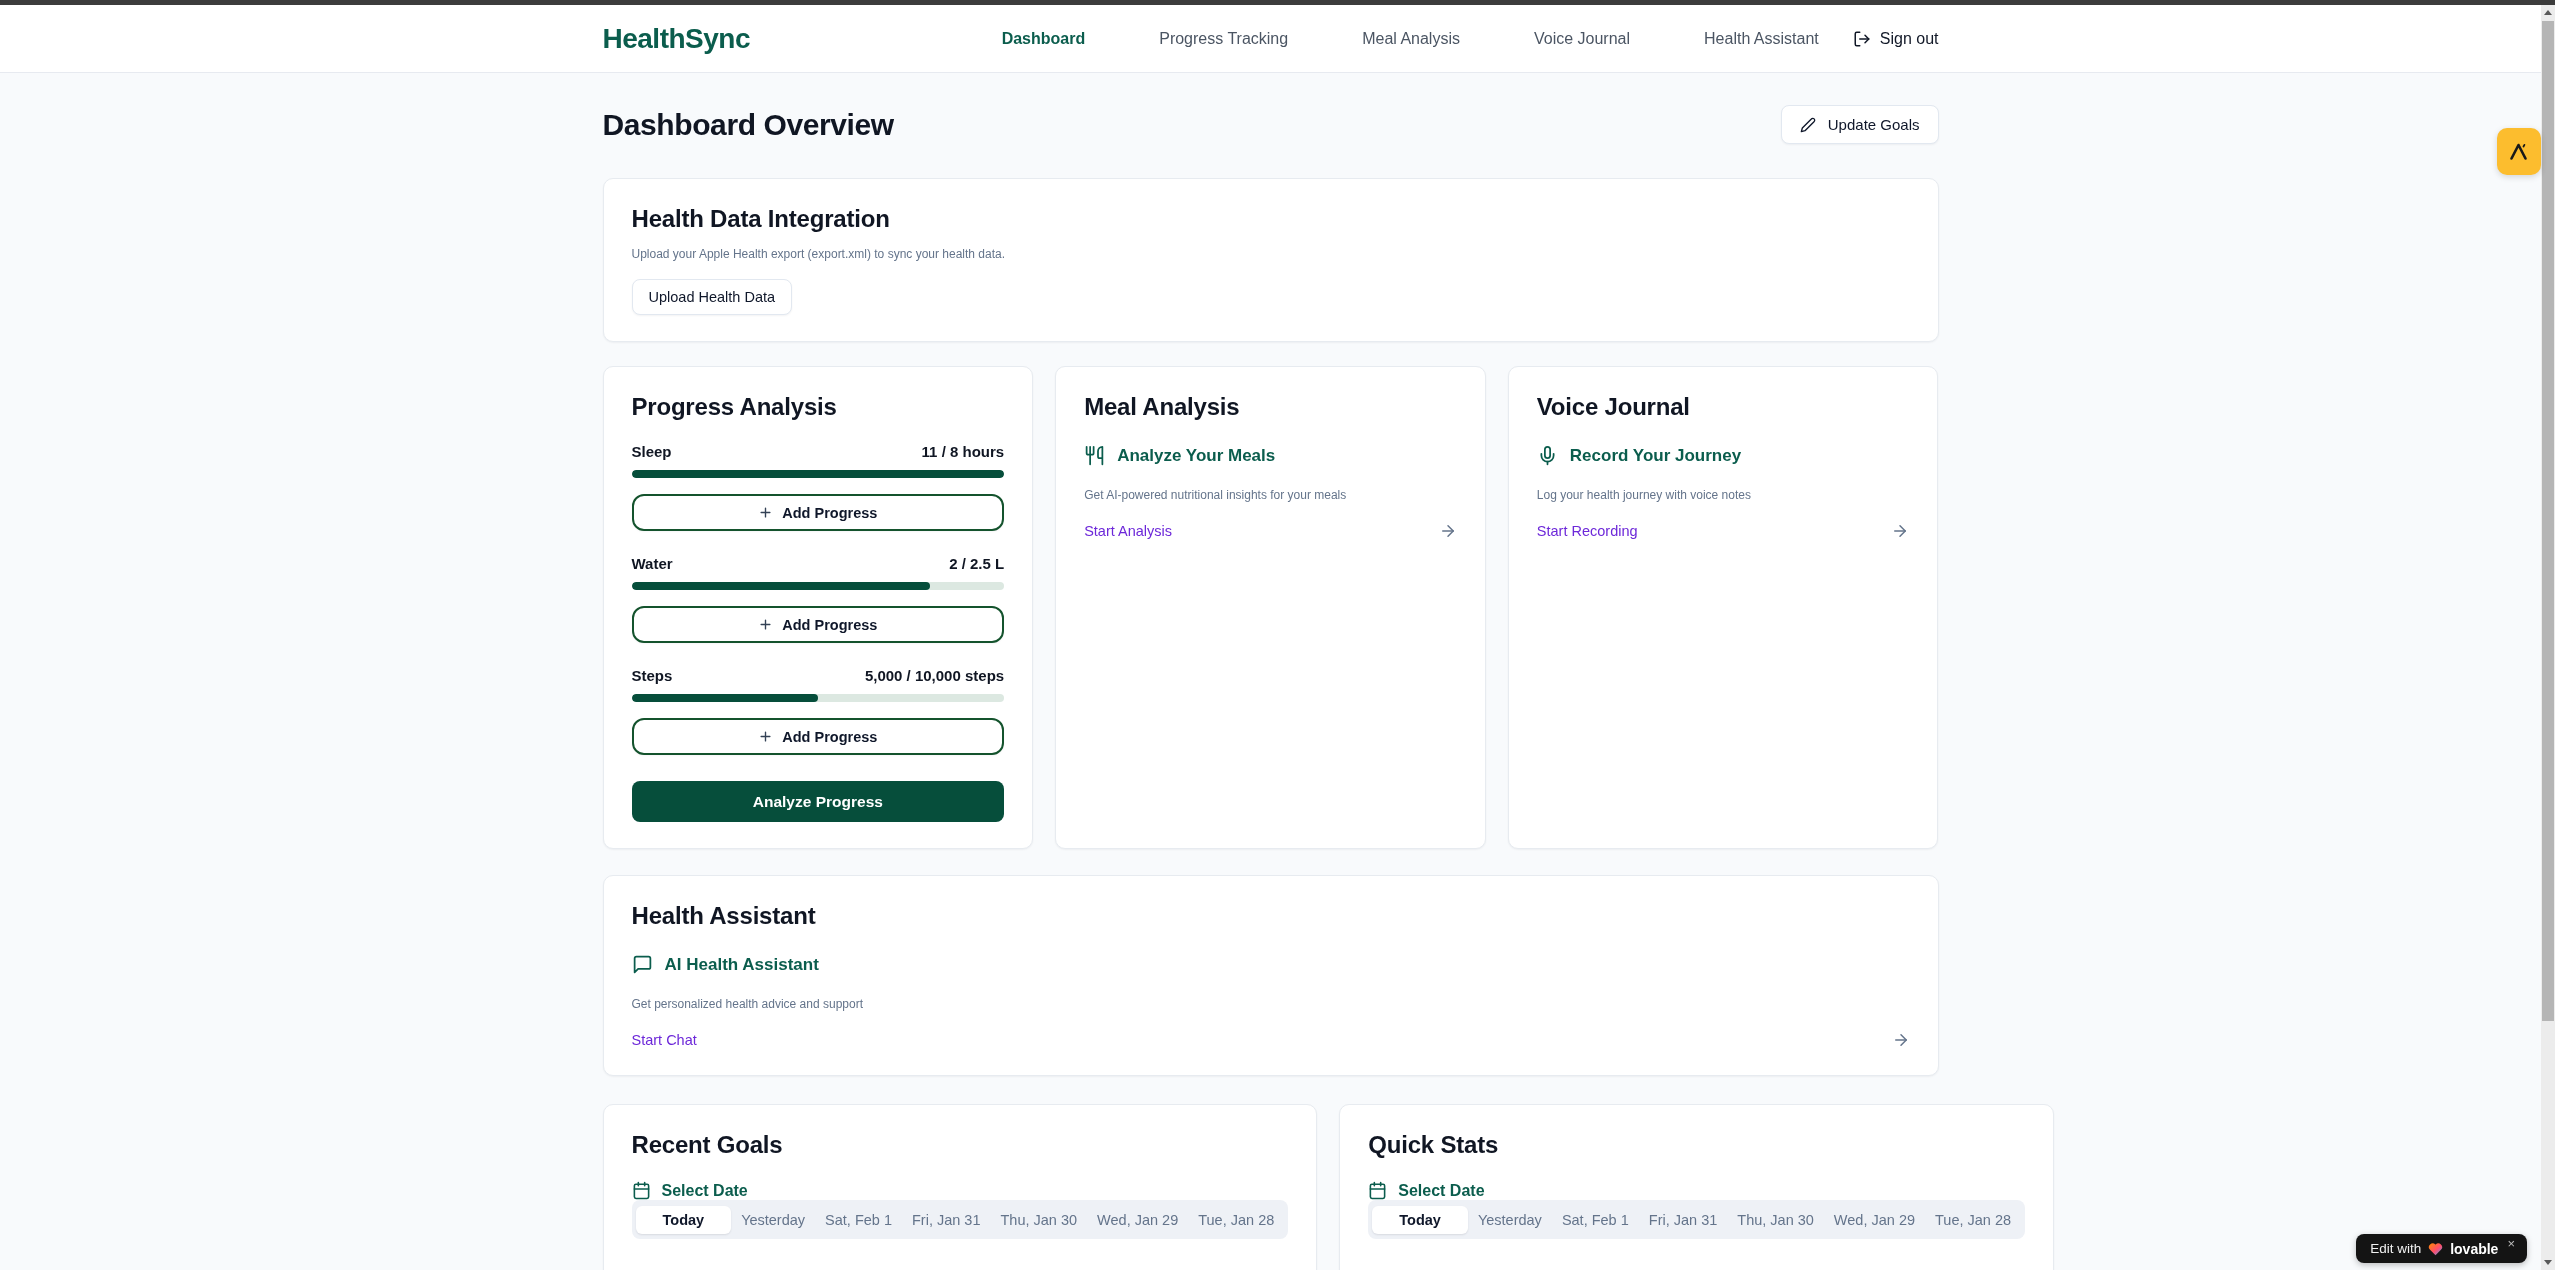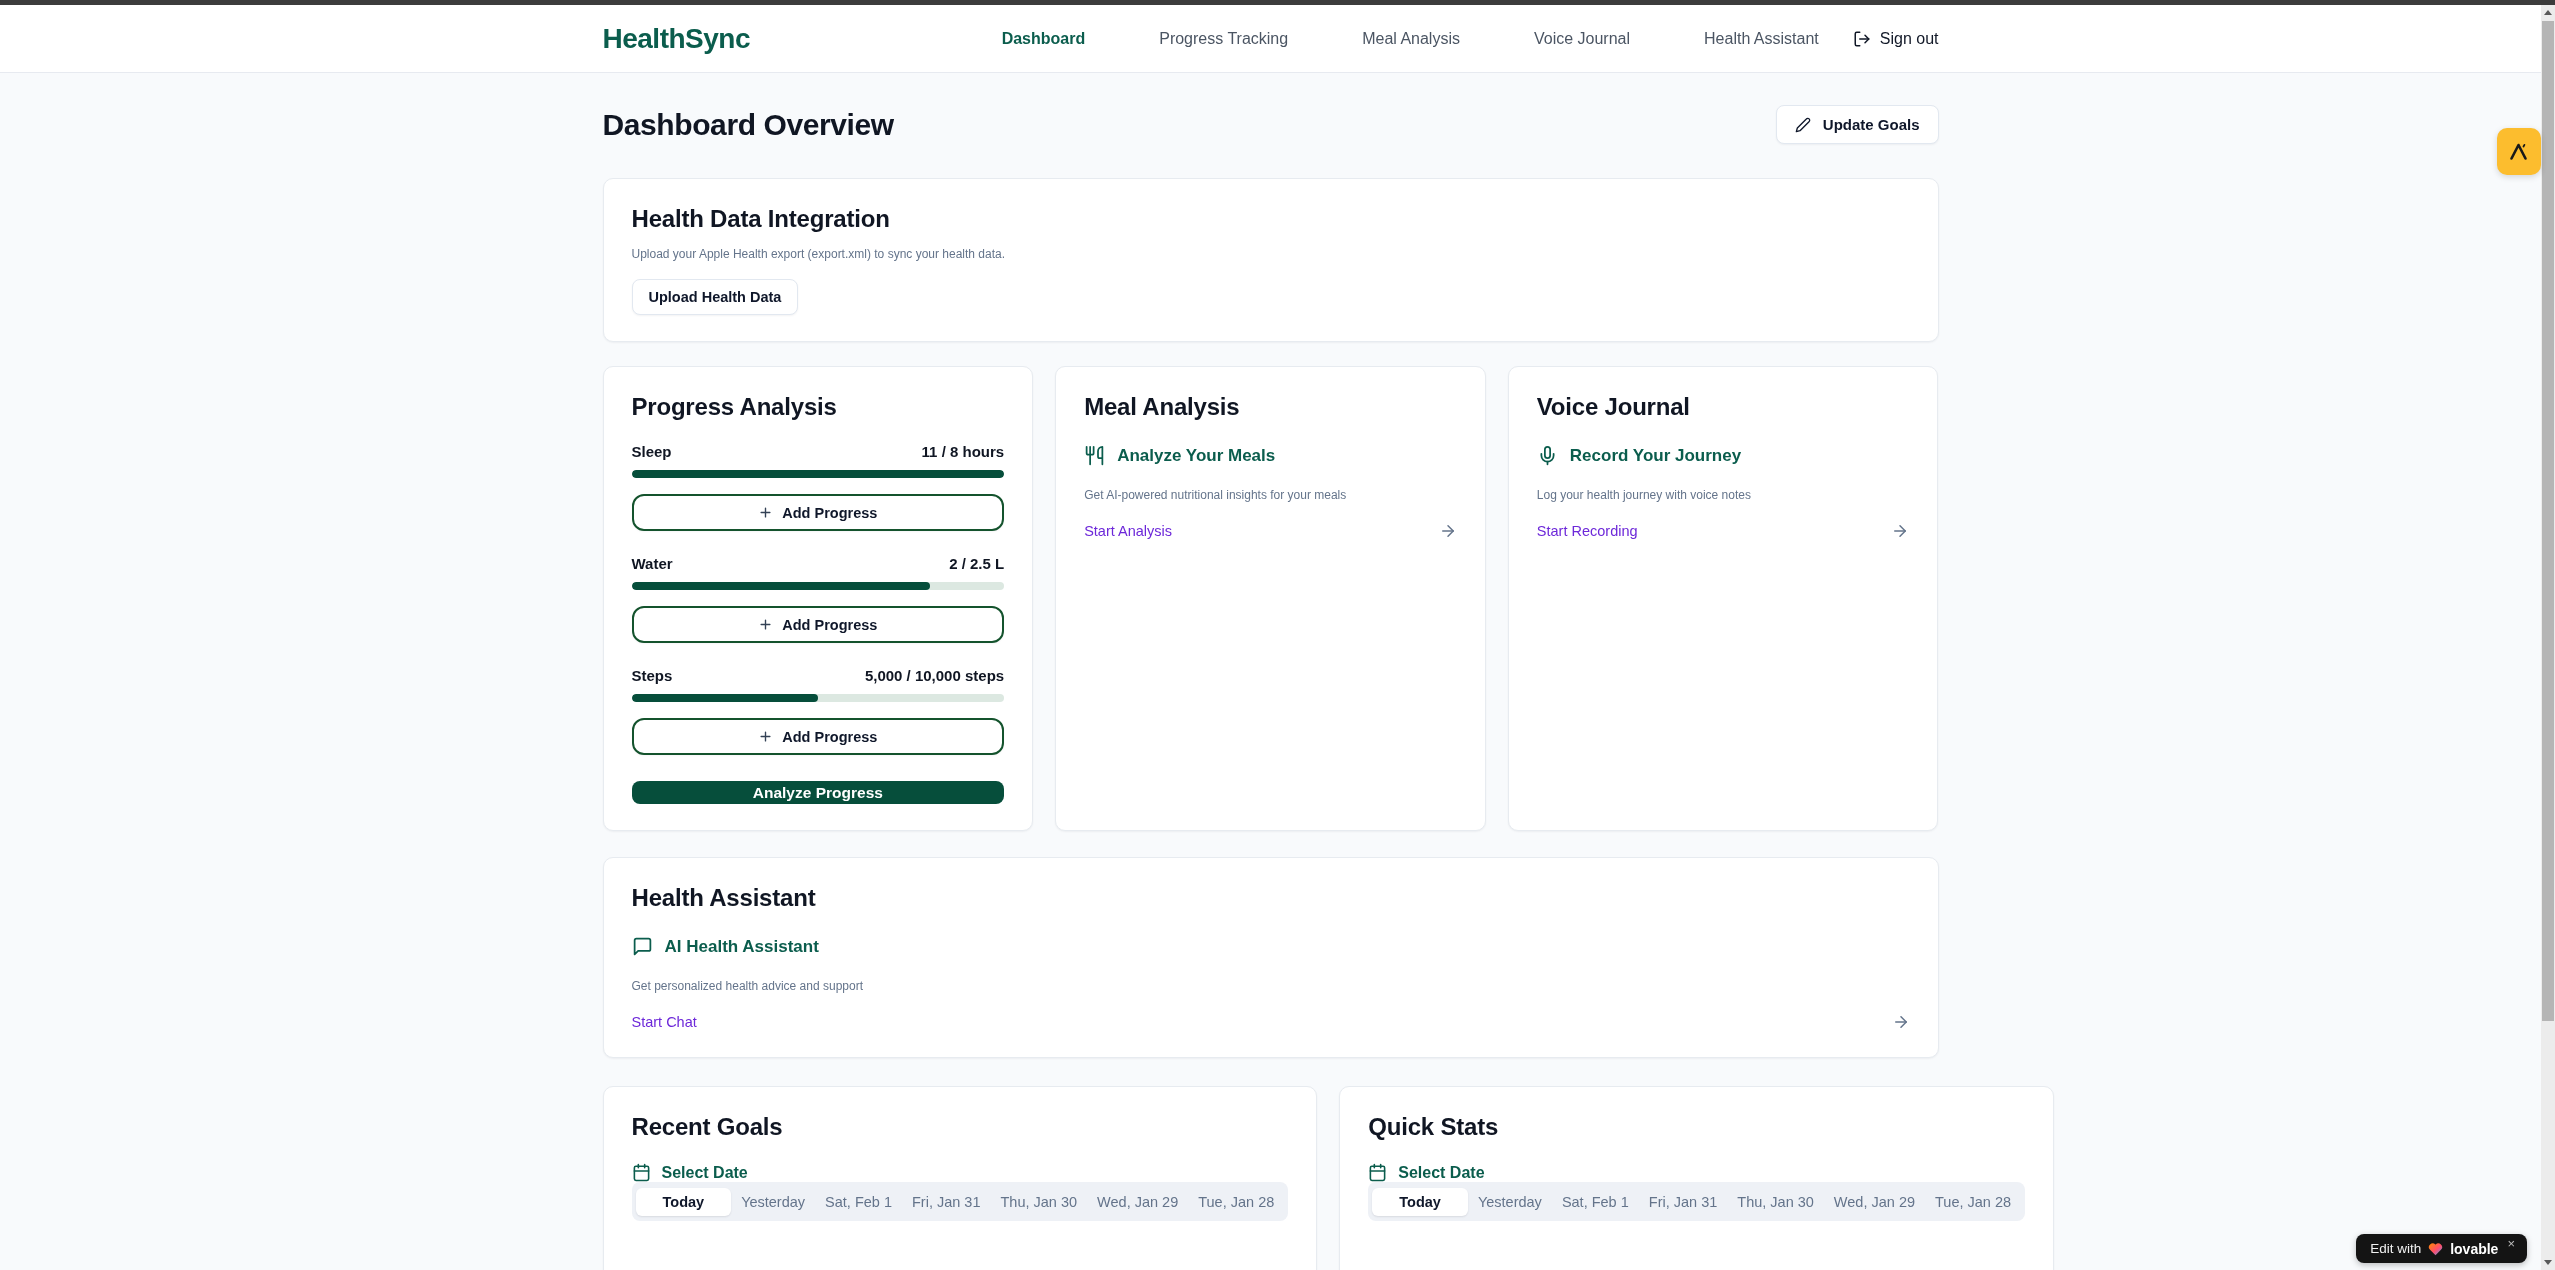--- a/index.html
+++ b/index.html
@@ -22,21 +22,21 @@
   .nav a { text-decoration:none; font-size:16px; font-weight:500; color:#4b5563; cursor:pointer;padding-left:46px; }
   .nav a.active { color:#0b5d4d; font-weight:600; }
   .signout { display:flex; align-items:center; gap:9px; font-size:16px; font-weight:500; color:#111827; cursor:pointer; margin-left:6px; }
 
   
   .title-row { display:flex; align-items:center; justify-content:space-between; margin-top:32px; }
   h1 { font-size:30px; font-weight:700; letter-spacing:-0.4px; color:#101623; }
   .btn-outline {
     display:inline-flex; align-items:center; gap:12px;
     background:#fff; border:1px solid #e2e8f0; border-radius:8px;
-    padding:10px 18px; font-size:15px; font-weight:700; color:#0f172a;
+    padding:10px 18px; font-size:15px; font-weight:400; color:#0f172a;
     box-shadow:0 1px 2px rgba(16,24,40,.05); cursor:pointer;
     font-family:"Liberation Sans", sans-serif;
   }
 
   
   .card {
     background:#fff; border:1px solid #e7ebf0; border-radius:10px;
     box-shadow:0 1px 2px rgba(16,24,40,.05);
   }
   .card-pad { padding:26px 28px; }
@@ -59,21 +59,21 @@
   .bar-fill { height:100%; background:#064e3b; border-radius:5px; }
   .btn-add {
     margin-top:16px; width:100%; height:37px;
     display:flex; align-items:center; justify-content:center; gap:9px;
     background:#fff; border:2px solid #14532d; border-radius:12px;
     font-size:14.5px; font-weight:600; color:#0f172a; cursor:pointer;
     box-shadow:0 1px 2px rgba(16,24,40,.04);
     font-family:"Liberation Sans", sans-serif;
   }
   .btn-analyze {
-    margin-top:26px; width:100%; height:23px; border:none; border-radius:8px;
+    margin-top:26px; width:100%; height:41px; border:none; border-radius:8px;
     background:#064e3b; color:#fff; font-size:15.5px; font-weight:700; cursor:pointer;
     font-family:"Liberation Sans", sans-serif;
   }
 
   
   .feature-link { margin-top:24px; display:flex; align-items:center; gap:12px;
     color:#0b5d4d; font-size:17px; font-weight:600; cursor:pointer; }
   .feature-desc { margin-top:22px; }
   .action-row { margin-top:20px; display:flex; align-items:center; justify-content:space-between;
     font-size:14.5px; color:#6d28d9; cursor:pointer; }

